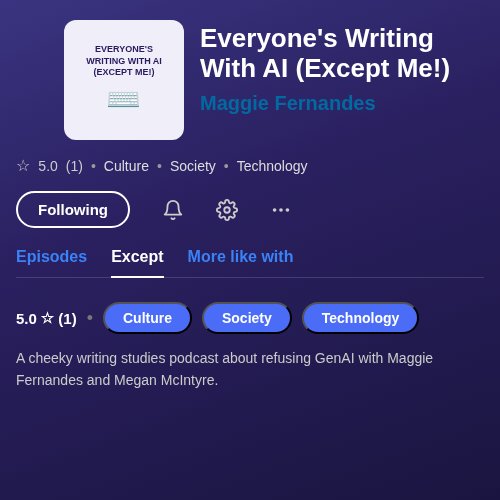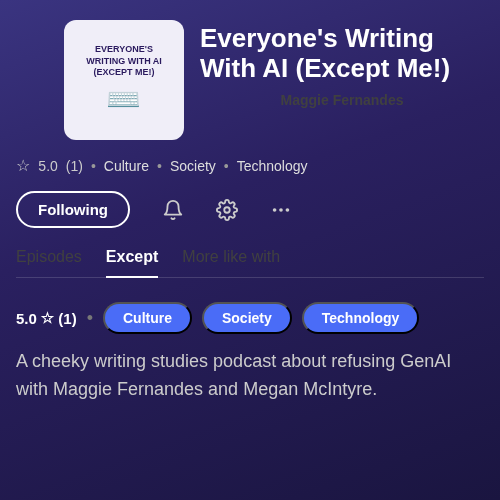--- a/index.html
+++ b/index.html
@@ -74,24 +74,23 @@
 
     .podcast-title {
       font-size: 26px;
       font-weight: 800;
       color: #ffffff;
       line-height: 1.15;
       margin-bottom: 8px;
     }
 
     .podcast-author {
-      font-size: 14px;
+      font-size: 20px;
       font-weight: 600;
-      color: #404040;
-      text-align: center;
+      color: #0369a1;
     }
 
     
     .rating-row {
       display: flex;
       align-items: center;
       gap: 8px;
       margin-bottom: 16px;
       font-size: 14px;
       color: #ccc;
@@ -144,22 +143,22 @@
       display: flex;
       align-items: center;
       gap: 24px;
       margin-bottom: 16px;
       border-bottom: 1px solid rgba(255,255,255,0.15);
       padding-bottom: 0;
     }
 
     .tab {
       font-size: 16px;
-      font-weight: 400;
-      color: #404040;
+      font-weight: 700;
+      color: #3b82f6;
       padding-bottom: 10px;
       cursor: pointer;
       border-bottom: 2px solid transparent;
       margin-bottom: -1px;
     }
 
     .tab.active {
       color: #ffffff;
       font-weight: 700;
       border-bottom: 2px solid #ffffff;
@@ -196,21 +195,21 @@
       background: #4a6cf7;
       color: #fff;
       border-radius: 24px;
       padding: 6px 18px;
       font-size: 14px;
       font-weight: 600;
       cursor: pointer;
     }
 
     .about-description {
-      font-size: 18px;
+      font-size: 14px;
       color: #ccc;
       line-height: 1.55;
     }
   </style>
 </head>
 <body>
 
 <div class="container">
 
   <div class="header">

